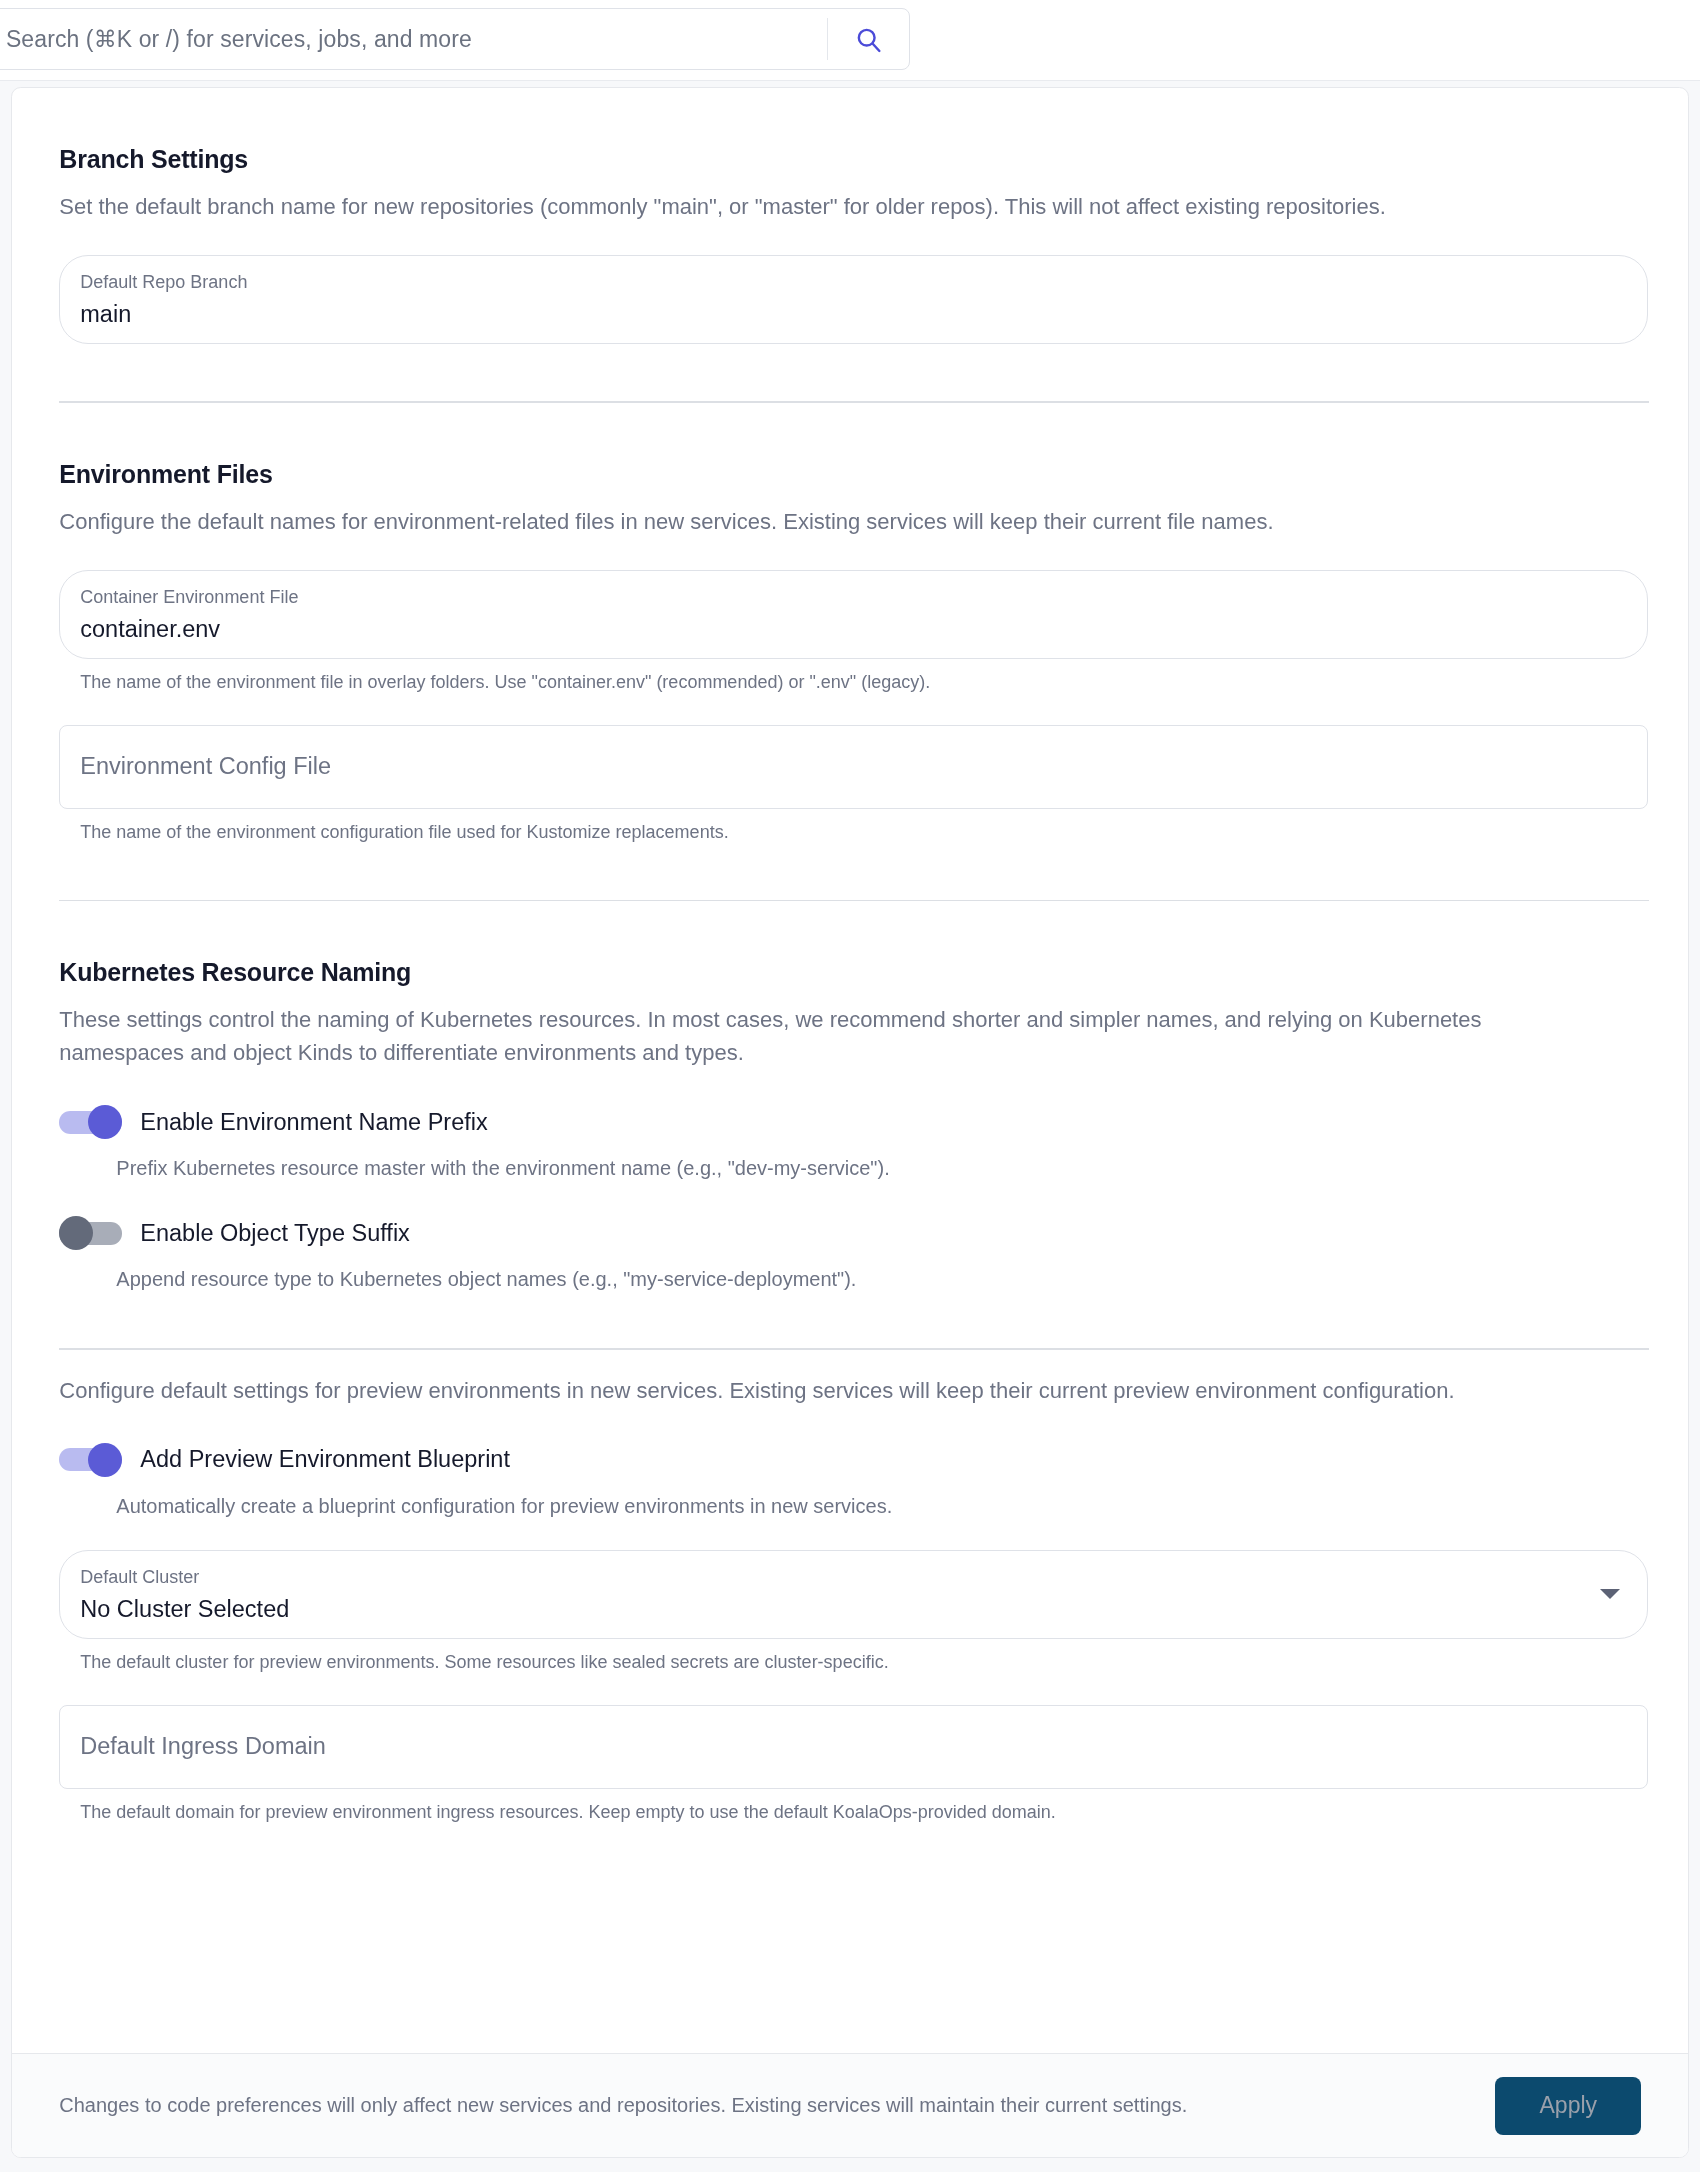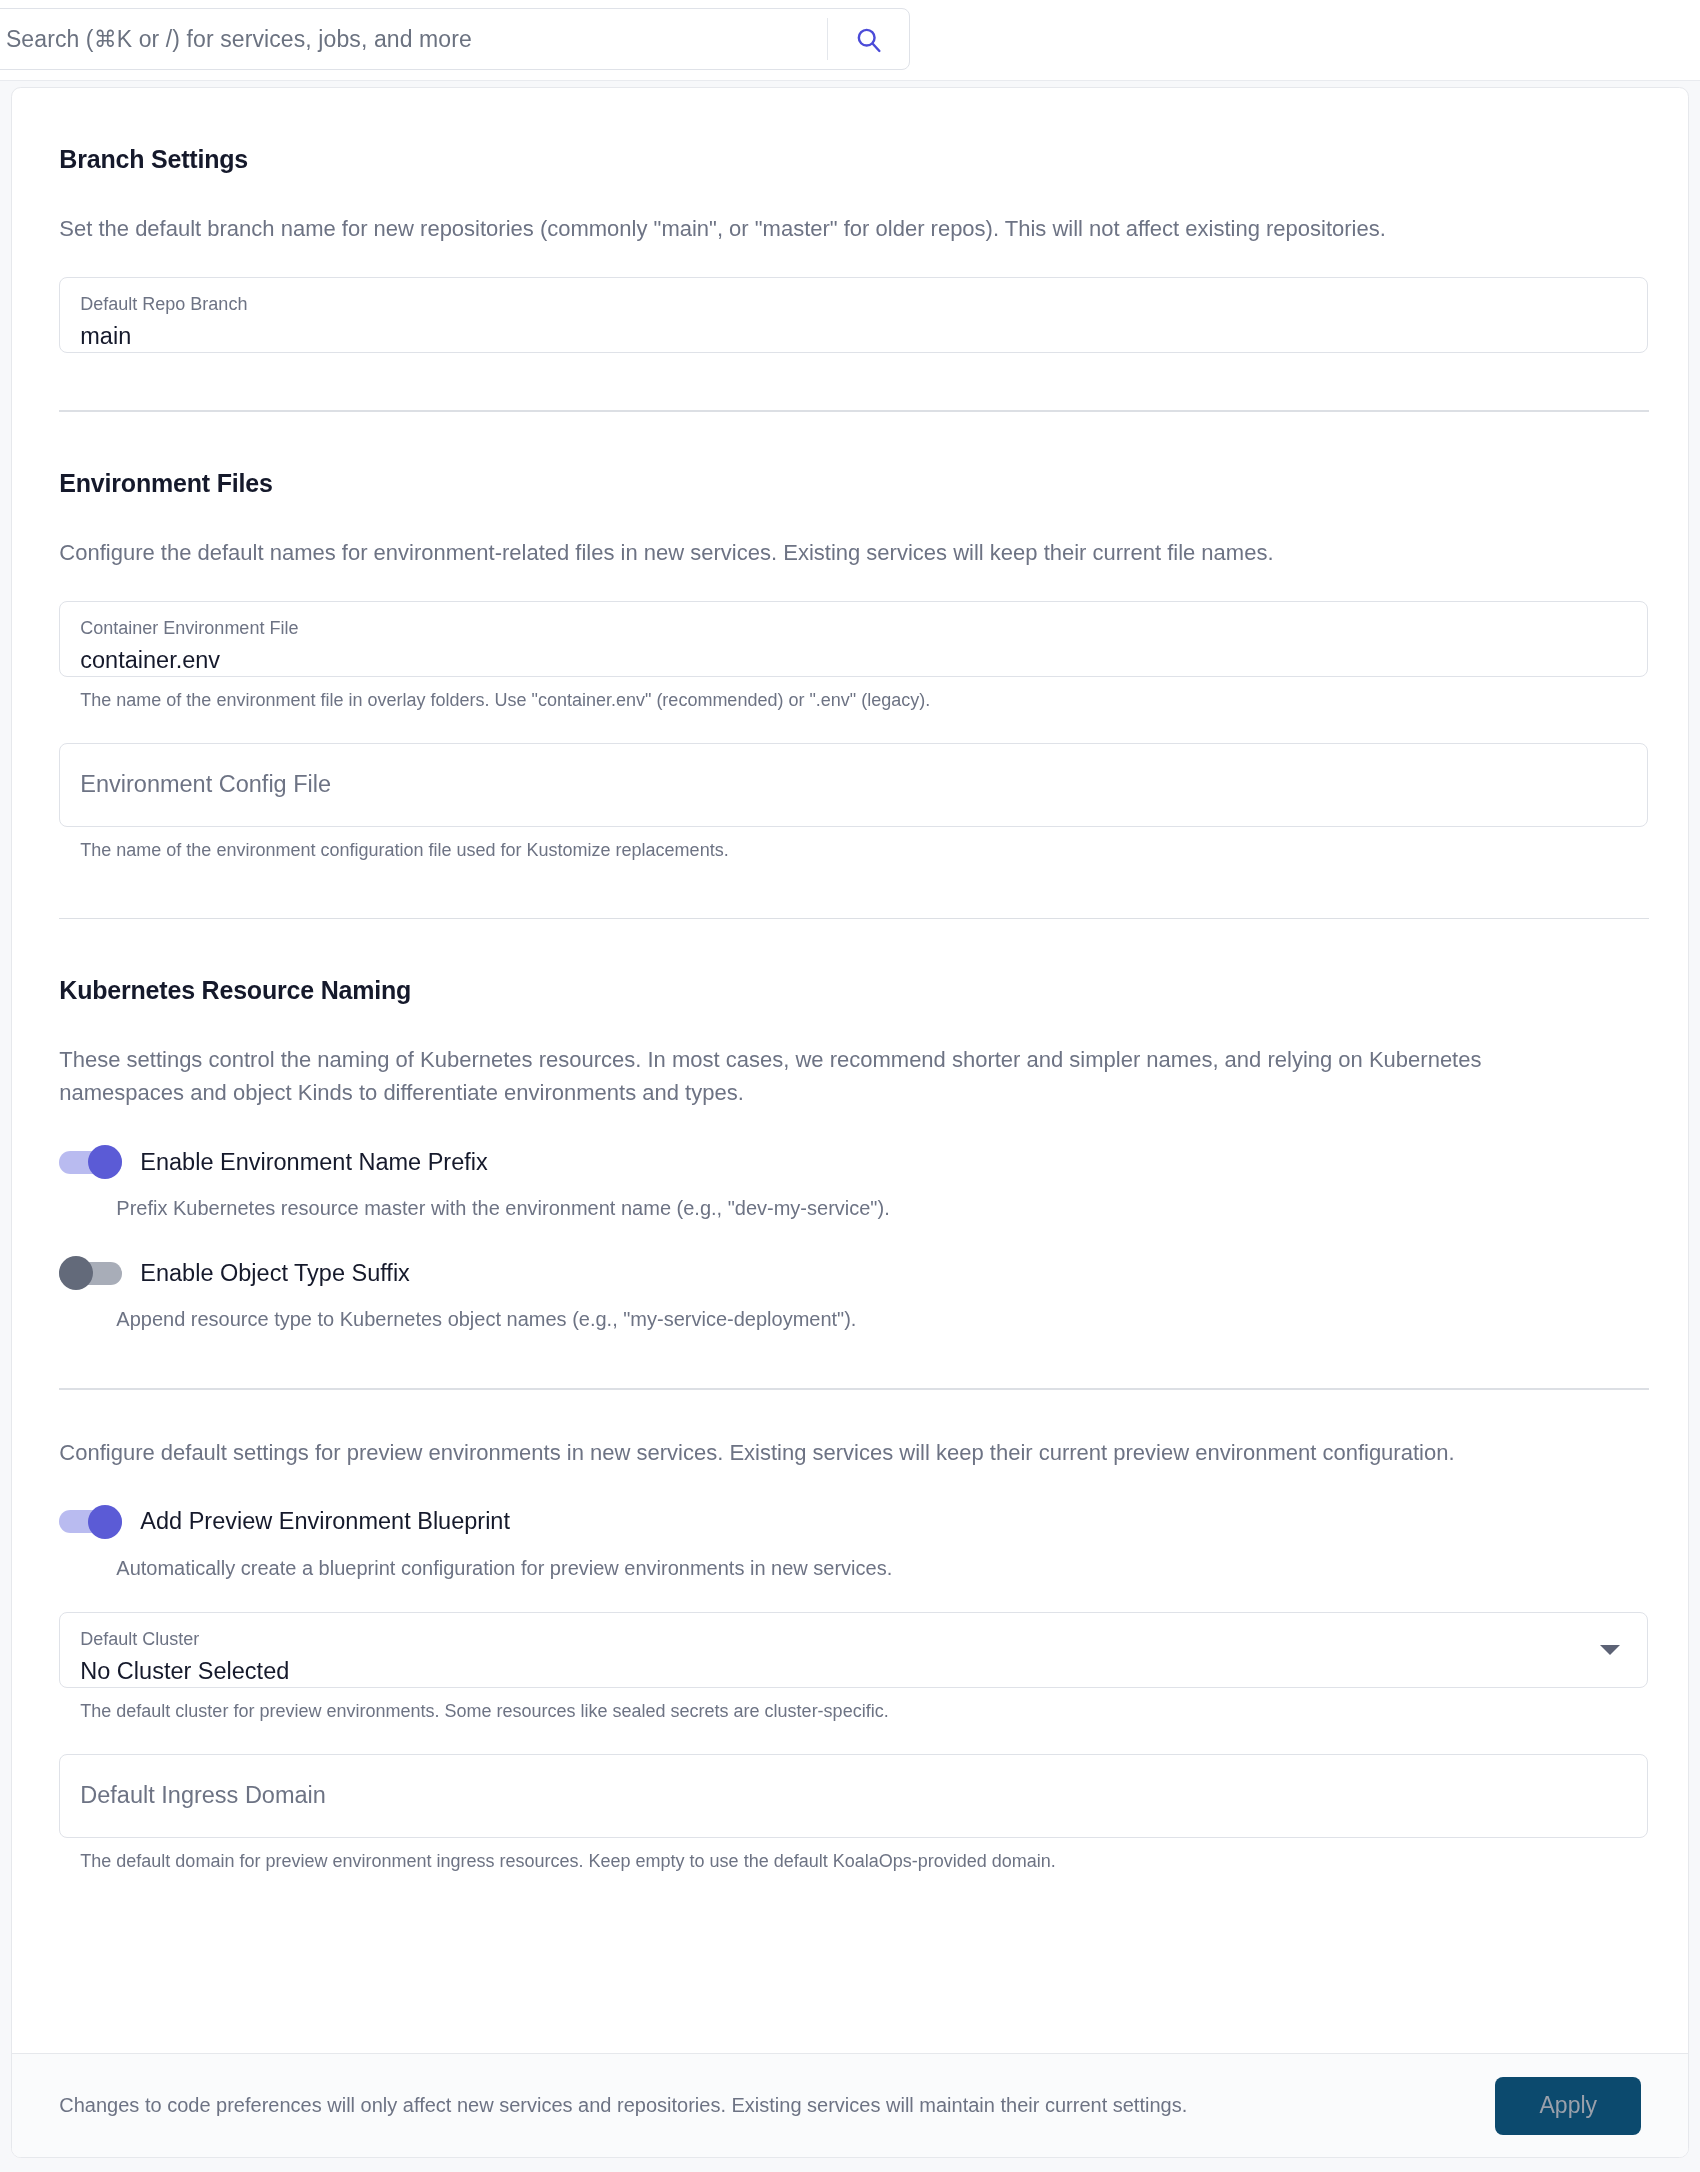--- a/index.html
+++ b/index.html
@@ -40,29 +40,29 @@
     overflow: hidden;
   }
   .card-body { position: relative; padding: 0 47px; }
 
   .section { padding-top: 8px; }
   .sec-title {
     font-size: 25px; font-weight: 700; color: #15192b; letter-spacing: -0.2px;
     margin-top: 49px;
   }
   .sec-desc {
-    font-size: 22px; color: #6d7384; line-height: 1.5; margin-top: 38px; max-width: 1540px;
+    font-size: 22px; color: #6d7384; line-height: 1.5; margin-top: 16px; max-width: 1540px;
   }
 
   
   .field {
     position: relative; margin-top: 32px; width: 1589px;
     border: 1.6px solid #dfe2e8; border-radius: 8px; background: #fff;
   }
-  .field.filled { height: 76px; }
+  .field.filled { height: 89px; border-radius: 29px; }
   .field.empty  { height: 84px; padding-left: 40px; }
   .field-label {
     position: absolute; left: 20px; top: 16px;
     font-size: 18px; color: #6d7384;
   }
   .field-value {
     position: absolute; left: 20px; top: 45px;
     font-size: 23.5px; color: #15192b;
   }
   .field-placeholder {

